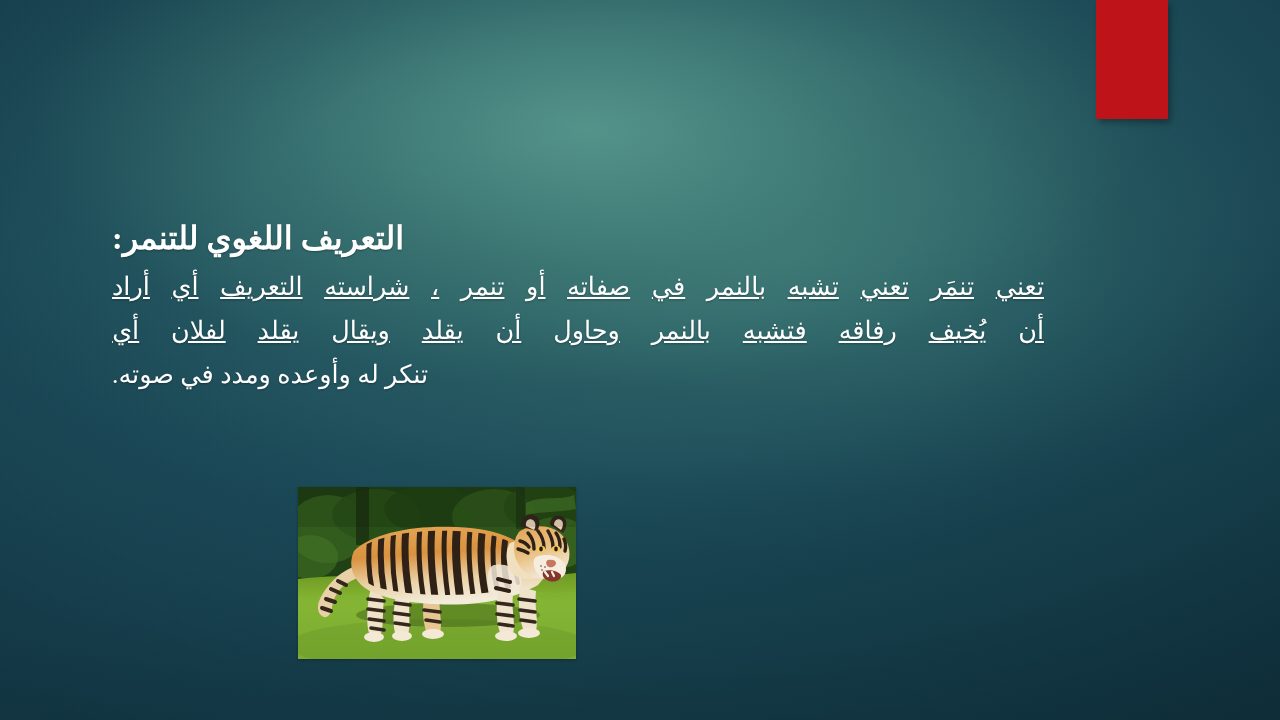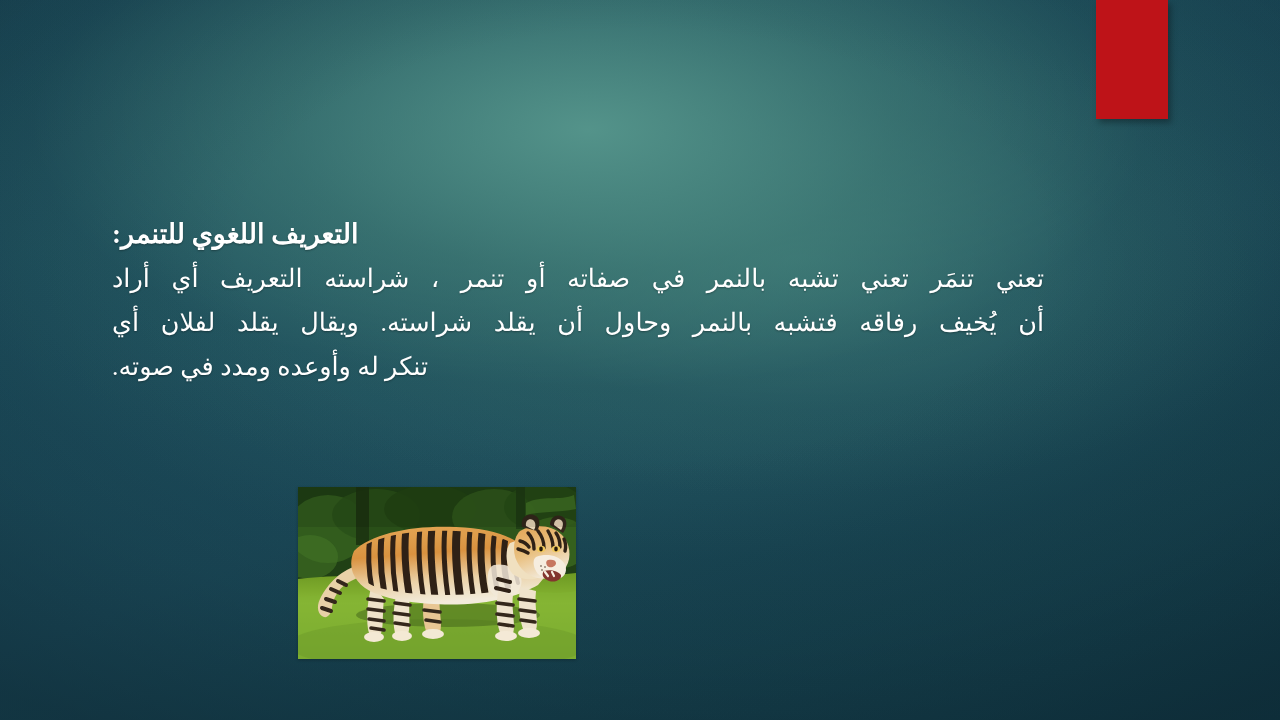--- a/index.html
+++ b/index.html
@@ -80,21 +80,21 @@
     top: 214px;
     width: 932px;
     color: #ffffff;
     text-align: justify;
     text-align-last: justify;
     direction: rtl;
     text-shadow: 0 1px 2px rgba(0, 0, 0, 0.30);
   }
 
   .title-line {
-    font-size: 27px;
+    font-size: 32px;
     font-weight: bold;
     line-height: 1.52;
     text-align: left;       
     text-align-last: left;
     margin: 0 0 2px 0;
     letter-spacing: 0;
   }
 
   .para-line {
     font-size: 25.5px;
@@ -112,20 +112,21 @@
   }
 
   
   .para-line.stretch {
     display: flex;
     justify-content: space-between;
     white-space: nowrap;
   }
   .para-line.stretch > span {
     white-space: pre;
+    text-decoration: underline;
   }
 
   
   .photo {
     position: absolute;
     left: 298px;
     top: 487px;
     width: 278px;
     height: 172px;
     overflow: hidden;
@@ -172,21 +173,20 @@
 
     <p class="para-line stretch">
       <span>أن</span>
       <span>يُخيف</span>
       <span>رفاقه</span>
       <span>فتشبه</span>
       <span>بالنمر</span>
       <span>وحاول</span>
       <span>أن</span>
       <span>يقلد</span>
-      <span>شراسته.</span>
       <span>ويقال</span>
       <span>يقلد</span>
       <span>لفلان</span>
       <span>أي</span>
     </p>
 
     <p class="para-line last">تنكر له وأوعده ومدد في صوته.</p>
 
   </div>
 

